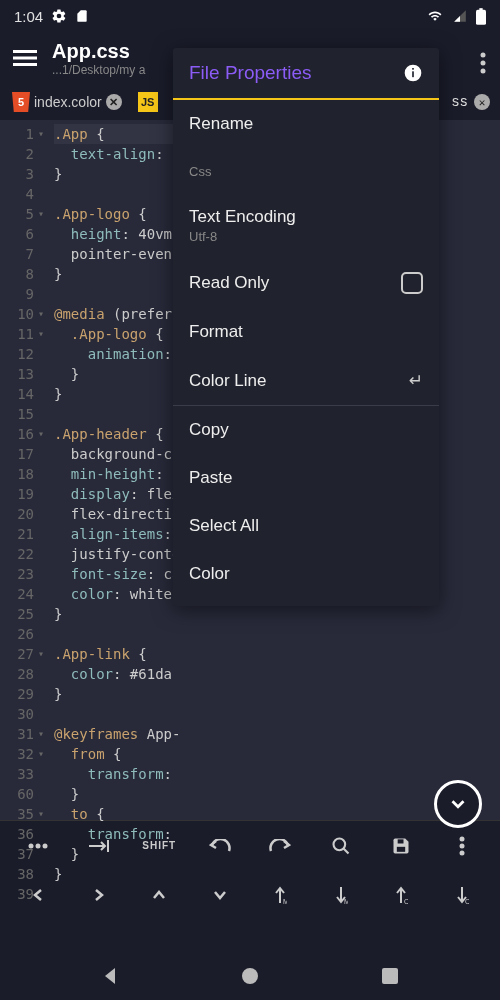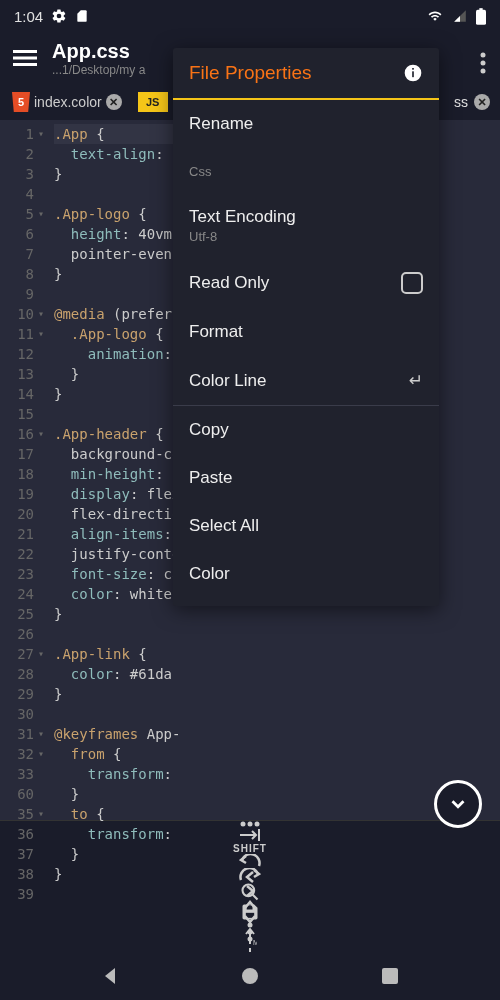--- a/index.html
+++ b/index.html
@@ -57,29 +57,30 @@
     display: flex; align-items: center; justify-content: center;
     font-size: 11px; font-weight: bold;
   }
   .tab-right {
     position: absolute;
     right: 10px;
     display: flex;
     align-items: center;
     gap: 6px;
     font-size: 14px;
+    font-family: Liberation Mono, monospace;
   }
   .html5-badge {
     width: 18px; height: 20px; background: #e44d26;
     display: flex; align-items: center; justify-content: center;
     color: #fff; font-size: 11px; font-weight: bold;
     clip-path: polygon(0 0, 100% 0, 90% 100%, 50% 100%, 10% 100%);
   }
   .js-badge {
-    width: 30px; height: 20px; background: #f5c518; color: #222;
+    width: 20px; height: 20px; background: #f5c518; color: #222;
     display: flex; align-items: center; justify-content: center;
     font-size: 11px; font-weight: bold;
   }
   .editor {
     display: flex;
     background: #282a3a;
     height: 700px;
     position: relative;
     font-family: monospace;
     font-size: 14px;
@@ -123,21 +124,21 @@
     padding-bottom: 8px;
   }
   .menu-header {
     display: flex;
     align-items: center;
     justify-content: space-between;
     padding: 14px 16px;
     border-bottom: 2px solid #f5c518;
     border-top-right-radius: 3px;
   }
-  .menu-title { font-size: 19px; color: #f97316; }
+  .menu-title { font-size: 19px; color: #8b5cf6; }
   .menu-info-icon {
     width: 20px; height: 20px;
   }
   .menu-item {
     padding: 14px 16px;
     font-size: 17px;
     color: #eee;
   }
   .menu-item-sub {
     font-size: 13px;
@@ -181,21 +182,20 @@
     background: #1a1c2a;
   }
   
   .toolbar1, .toolbar2 {
     height: 50px;
     display: flex;
     align-items: center;
     justify-content: space-around;
     background: #1a1c2a;
     padding: 0 8px;
-    flex-direction: column;
   }
   .toolbar1 { border-top: 1px solid #333; }
   .tool-btn {
     width: 44px; height: 40px;
     display: flex; align-items: center; justify-content: center;
     color: #ccc;
   }
   .shift-label { font-size: 10px; font-weight: bold; letter-spacing: 1px; }
   
   .nav-bar {

